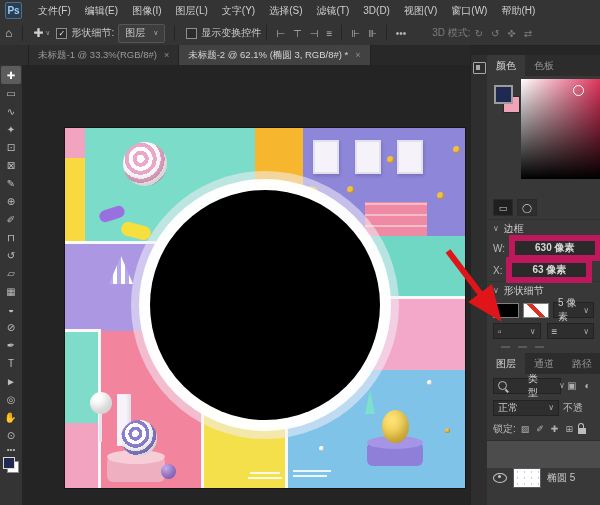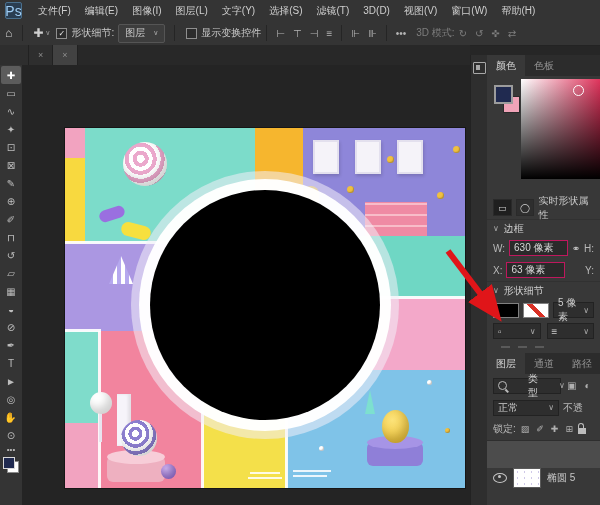--- a/index.html
+++ b/index.html
@@ -3,21 +3,21 @@
 <meta charset="utf-8">
 <style>
   html,body{margin:0;padding:0;background:#1b1b1b;}
   .app{position:relative;width:600px;height:505px;background:#262626;overflow:hidden;
        font-family:"Liberation Sans","DejaVu Sans",sans-serif;color:#c8c8c8;}
 
   
   .menubar{position:absolute;top:0;left:0;right:0;height:21px;background:#343434;
            border-bottom:1px solid #222;display:flex;align-items:center;font-size:10px;}
   .ps-logo{width:15px;height:15px;margin:0 9px 0 5px;background:#2a3e52;color:#9ecdf5;
-           border:1px solid #4a708e;border-radius:2px;font-size:14px;font-weight:normal;
+           border:1px solid #4a708e;border-radius:2px;font-size:10px;font-weight:bold;
            display:flex;align-items:center;justify-content:center;}
   .menu-item{padding:0 7px;line-height:21px;color:#cfcfcf;white-space:nowrap;}
 
   
   .optionsbar{position:absolute;top:21px;left:0;right:0;height:24px;background:#343434;
               border-bottom:1px solid #232323;display:flex;align-items:center;font-size:10px;}
   .ob-icon{padding:0 5px;font-size:12px;color:#cfcfcf;}
   .ob-caret{font-size:7px;color:#9a9a9a;margin-left:-3px;}
   .vsep{width:1px;height:16px;background:#252525;margin:0 5px;flex:0 0 1px;}
   .checkbox{width:9px;height:9px;border:1px solid #8f8f8f;background:#2c2c2c;display:inline-flex;
@@ -77,22 +77,22 @@
   .ptab.active{background:#383838;color:#d8d8d8;}
   .color-body{position:relative;height:120px;background:#383838;}
   .sw{position:absolute;width:15px;height:15px;}
   .sw-fg{left:7px;top:9px;border:2px solid #9c9c9c;z-index:2;}
   .sw-bg{left:16px;top:20px;border:1px solid #2a2a2a;}
   .grad{position:absolute;left:34px;top:3px;right:0;height:100px;}
   .picker{position:absolute;width:9px;height:9px;border:1.5px solid #fff;border-radius:50%;right:16px;top:6px;}
   .row{display:flex;align-items:center;gap:4px;padding:0 6px;}
   .sec-head{display:flex;align-items:center;gap:5px;padding:0 6px;color:#cfcfcf;height:17px;border-top:1px solid #313131;}
   .chev{font-size:8px;color:#a8a8a8;}
-  .field{background:#2a2a2a;border:1px solid #be185d;padding:0 4px;color:#d8d8d8;height:14px;
-         display:flex;align-items:center;white-space:nowrap;}
+  .field{background:#2a2a2a;border:6px solid #be185d;padding:0 20px;color:#d8d8d8;height:14px;
+         display:flex;align-items:center;white-space:nowrap;font-weight:bold;}
   .lbl{color:#b8b8b8;white-space:nowrap;}
   .btn-sq{width:18px;height:15px;display:flex;align-items:center;justify-content:center;
           border:1px solid #2a2a2a;background:#2e2e2e;font-size:9px;color:#d0d0d0;}
   .btn-sq.sel{background:#1f1f1f;}
   .fill-swatch{width:24px;height:13px;background:#000;border:1px solid #808080;}
   .stroke-swatch{width:24px;height:13px;background:#fff;border:1px solid #808080;position:relative;overflow:hidden;}
   .stroke-swatch div{position:absolute;inset:0;background:linear-gradient(45deg,transparent 42%,#d93025 42%,#d93025 58%,transparent 58%);}
   .dd{display:flex;justify-content:space-between;align-items:center;background:#2e2e2e;
       border:1px solid #222;padding:0 4px;height:14px;flex:1;color:#cfcfcf;}
   .dashes{display:flex;gap:8px;align-items:center;height:12px;padding-left:14px;}
@@ -149,33 +149,35 @@
     <span class="vsep"></span>
     <span class="align-icon">⊢</span>
     <span class="align-icon">⊤</span>
     <span class="align-icon">⊣</span>
     <span class="align-icon">≡</span>
     <span class="vsep"></span>
     <span class="align-icon">⊩</span>
     <span class="align-icon">⊪</span>
     <span class="vsep"></span>
     <span class="align-icon">•••</span>
-    <span class="dim" style="margin-left:6px">3D 模式:</span>
+    <span class="dim" style="margin-left:22px">3D 模式:</span>
     <span class="align-icon dim">↻</span>
     <span class="align-icon dim">↺</span>
     <span class="align-icon dim">✜</span>
     <span class="align-icon dim">⇄</span>
   </div>
 
   <div class="tabbar">
     <div class="tab-spacer"></div>
     <div class="doc-tab">
+      <span>未标题-1 @ 33.3%(RGB/8#)</span>
       <span class="tab-close">×</span>
     </div>
     <div class="doc-tab active">
+      <span>未标题-2 @ 62.1% (椭圆 3, RGB/8#) *</span>
       <span class="tab-close">×</span>
     </div>
   </div>
 
   <div class="toolbar">
     <span class="tool active">✚</span>
     <span class="tool">▭</span>
     <span class="tool">∿</span>
     <span class="tool">✦</span>
     <span class="tool">⊡</span>
@@ -279,21 +281,20 @@
       <span class="sw sw-fg" style="background:#202a50"></span>
       <span class="sw sw-bg" style="background:#f0a3b8"></span>
       <div class="grad" style="background:linear-gradient(to top,#000,rgba(0,0,0,0)),linear-gradient(to right,#fff,#e0345c)">
         <span class="picker"></span>
       </div>
     </div>
 
     <div class="row" style="height:23px">
       <span class="btn-sq sel">▭</span>
       <span class="btn-sq">◯</span>
-      <span>实时形状属性</span>
     </div>
     <div class="sec-head">
       <span class="chev">∨</span>
       <span>边框</span>
     </div>
     <div class="row" style="height:22px">
       <span class="lbl">W:</span>
       <span class="field" style="width:52px">630 像素</span>
       <span>⚭</span>
       <span class="lbl">H:</span>

